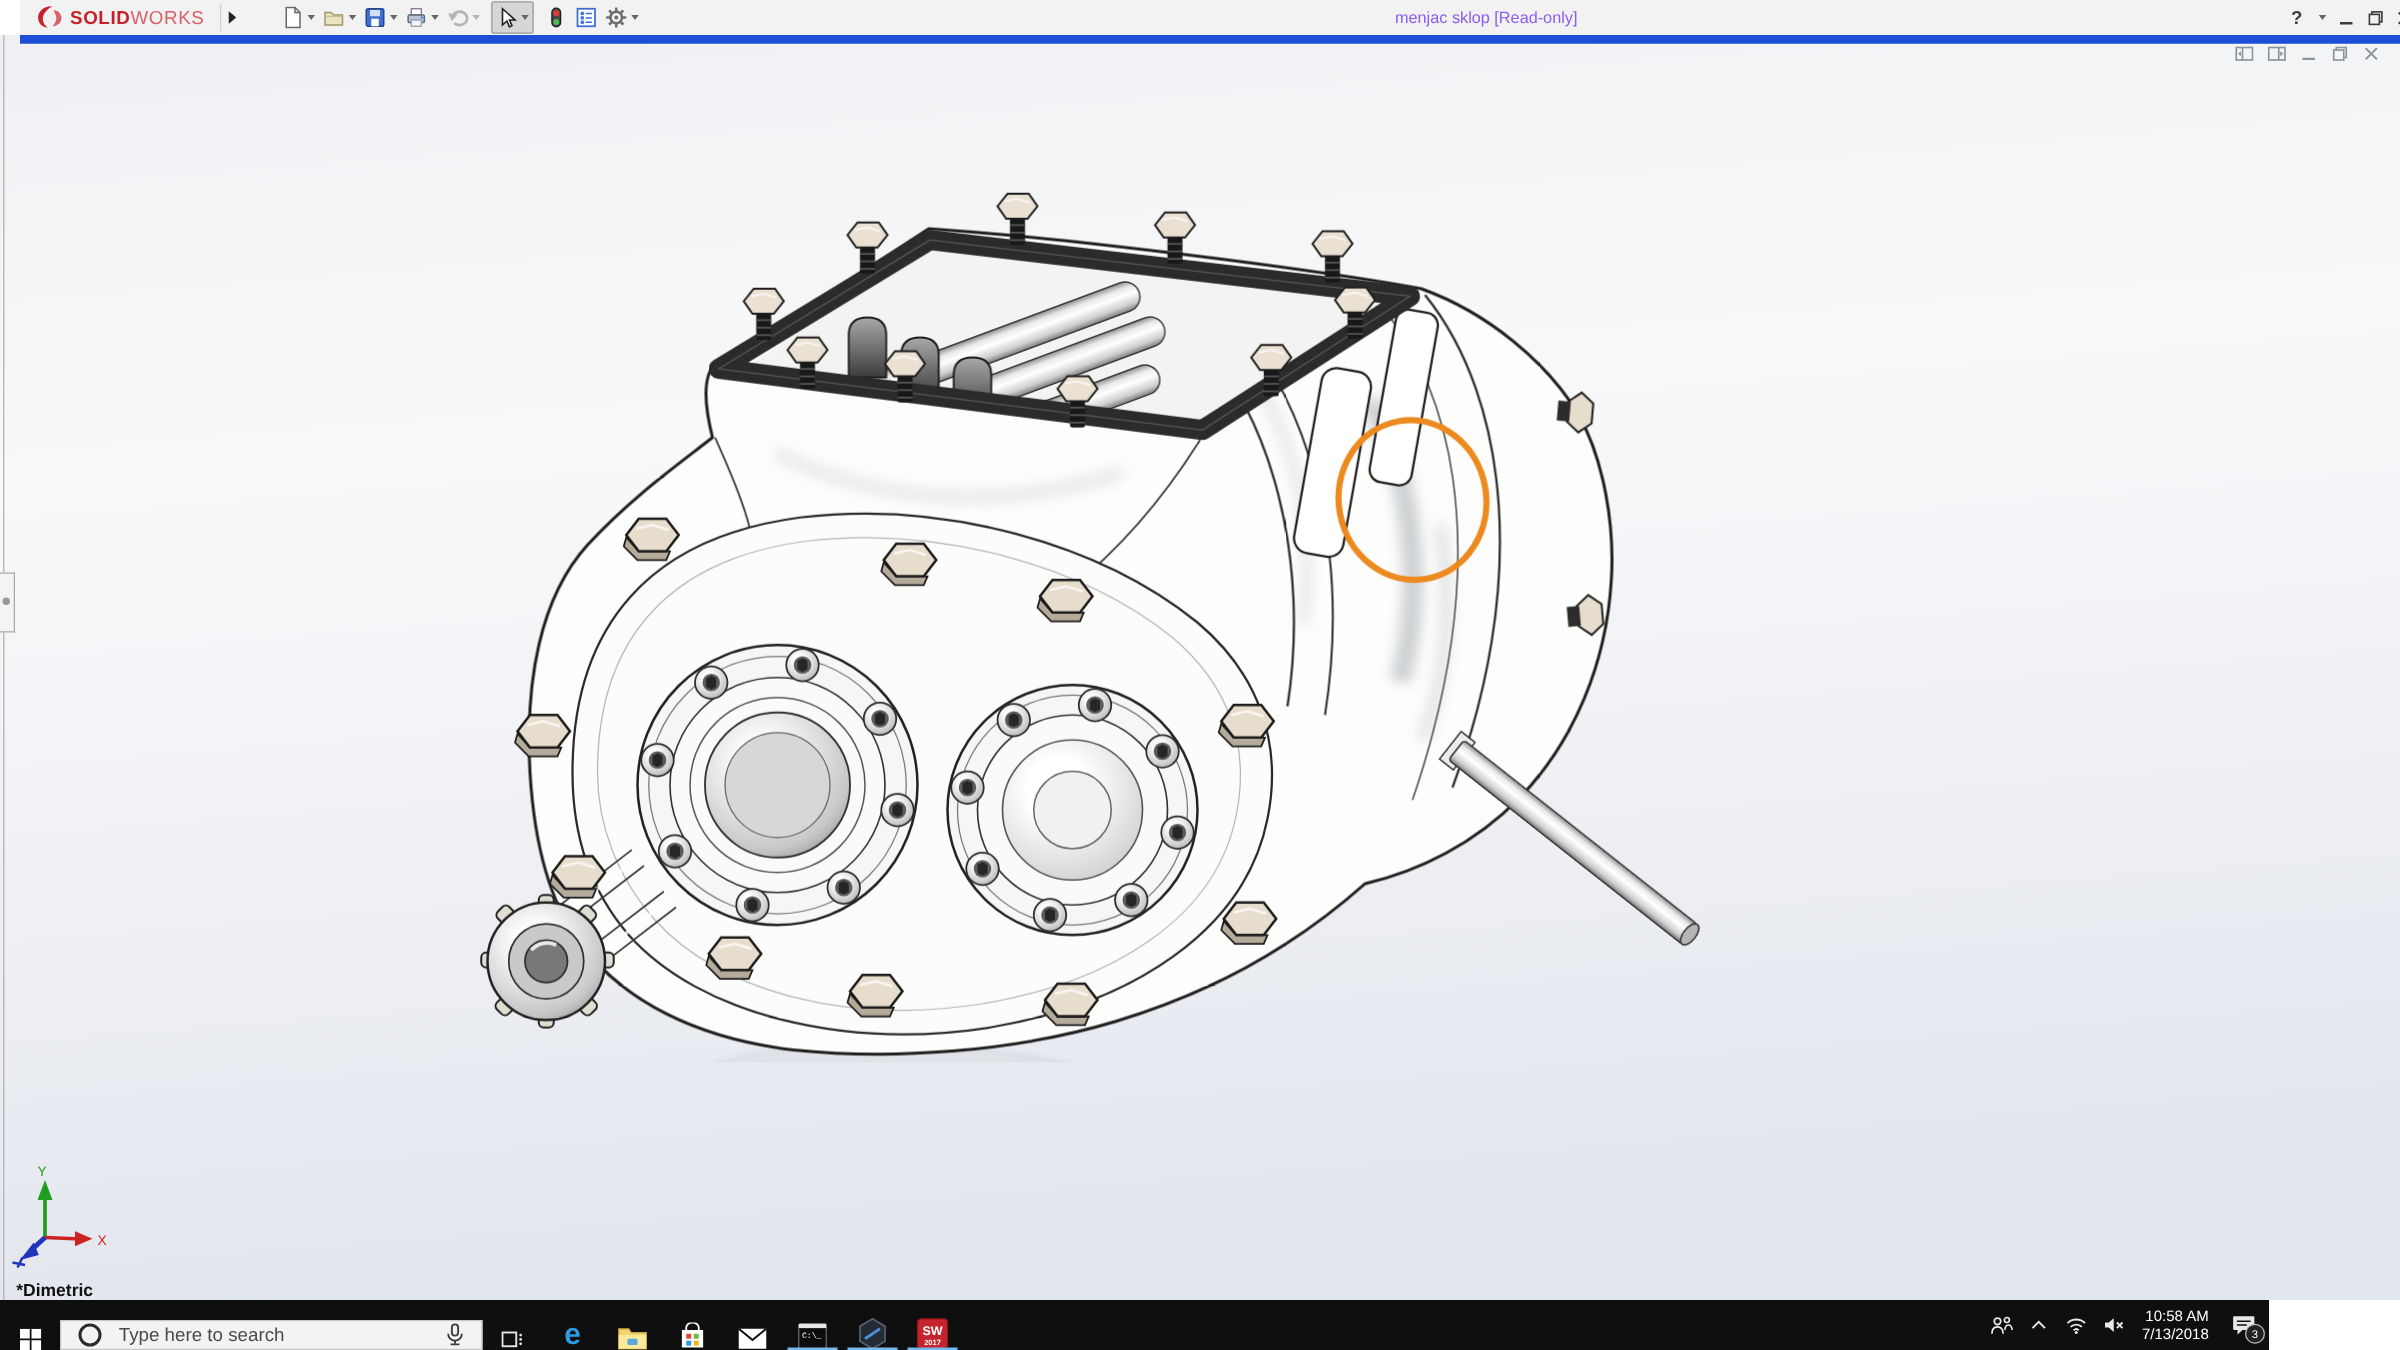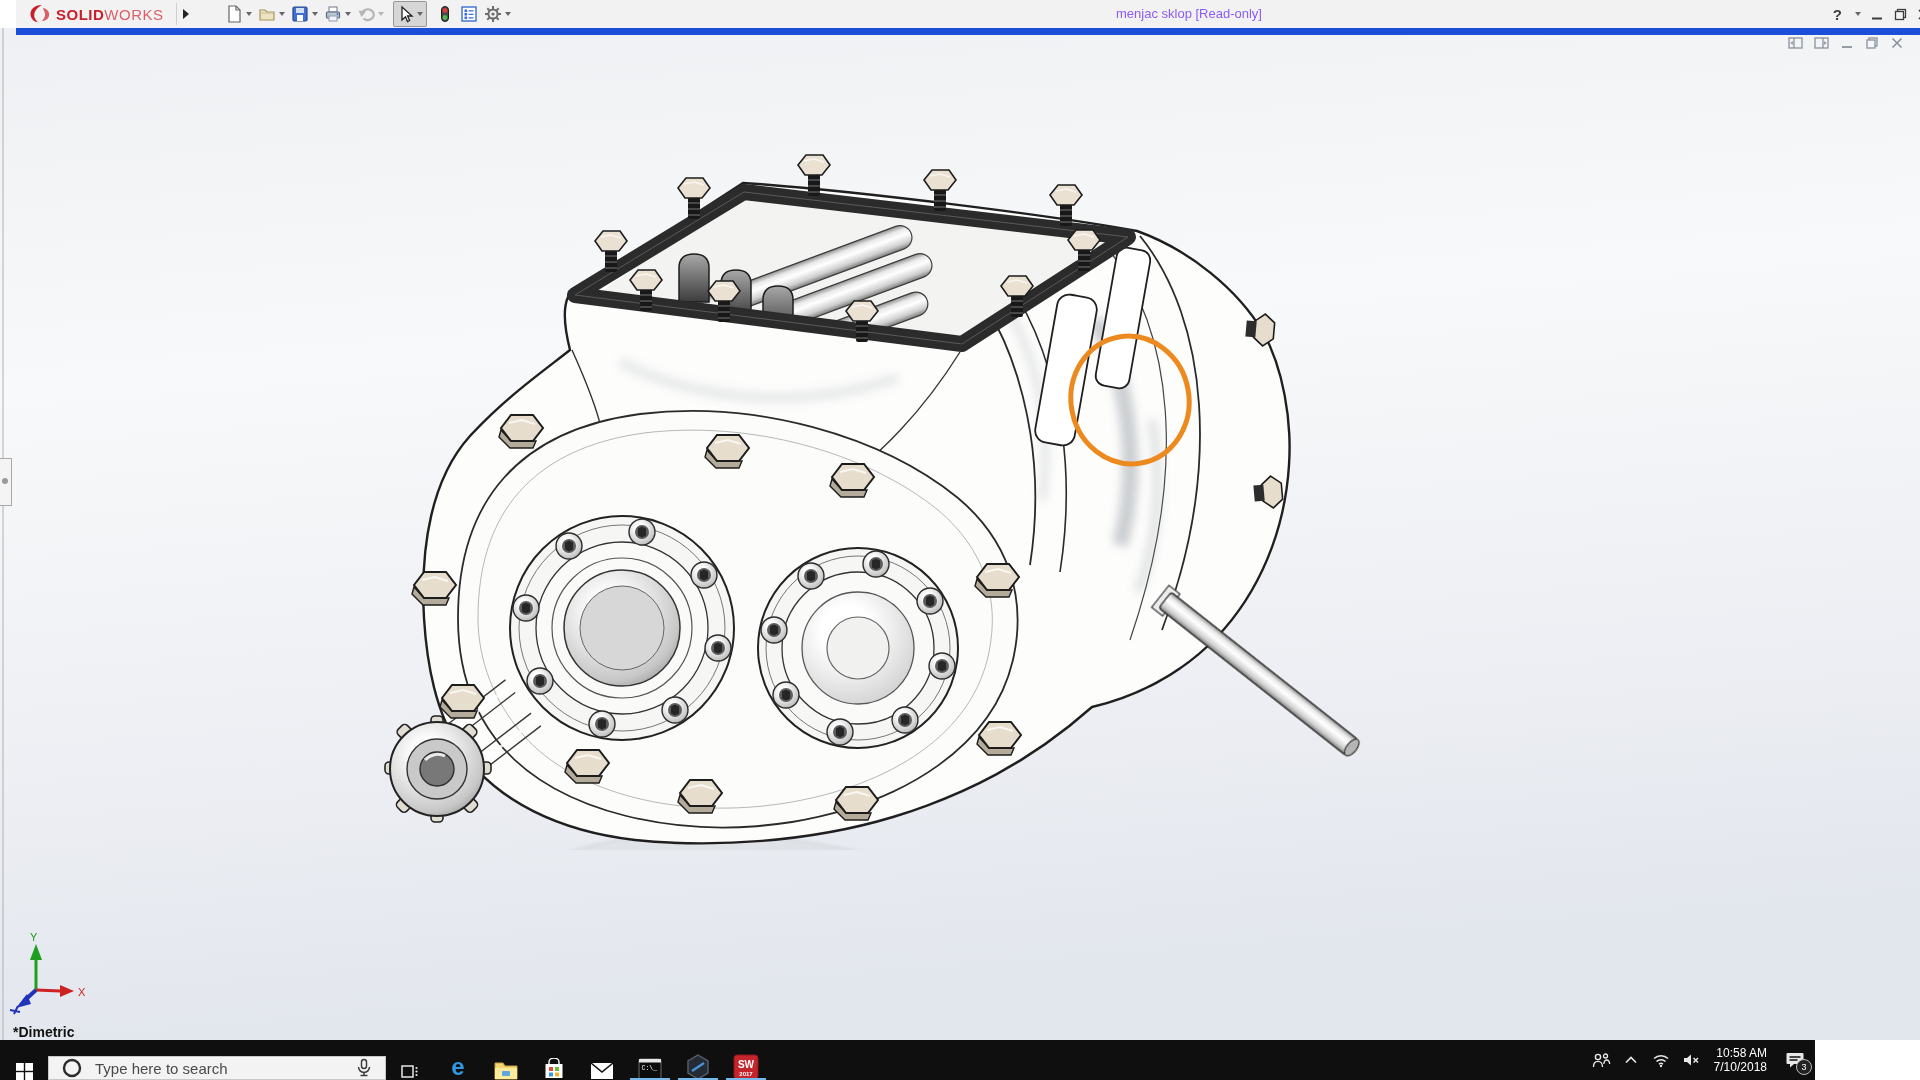--- a/index.html
+++ b/index.html
@@ -547,21 +547,21 @@
         </svg>
     </div>
     <div class="trayicon">
       <svg width="18" height="16" viewBox="0 0 18 16">
         <polygon points="2,6 5,6 9,2.5 9,13.5 5,10 2,10" fill="#e8e8e8"></polygon>
         <path d="M11.5,6 L16,10.5 M16,6 L11.5,10.5" stroke="#e8e8e8" stroke-width="1.5"></path>
         </svg>
     </div>
     <div id="clock">
       <div>10:58 AM</div>
-      <div>7/10/2018</div>
+      <div>7/13/2018</div>
     </div>
     <div id="notif">
       <svg width="20" height="18" viewBox="0 0 20 18">
         <rect x="1.5" y="2" width="17" height="11" rx="1" fill="#e8e8e8"></rect>
         <polygon points="5,13 5,16.5 9,13" fill="#e8e8e8"></polygon>
         <path d="M4.5,6 h11 M4.5,9 h8" stroke="#0f0f0f" stroke-width="1.3"></path>
         </svg>
       <div class="badge">3</div>
     </div>
   </div>

